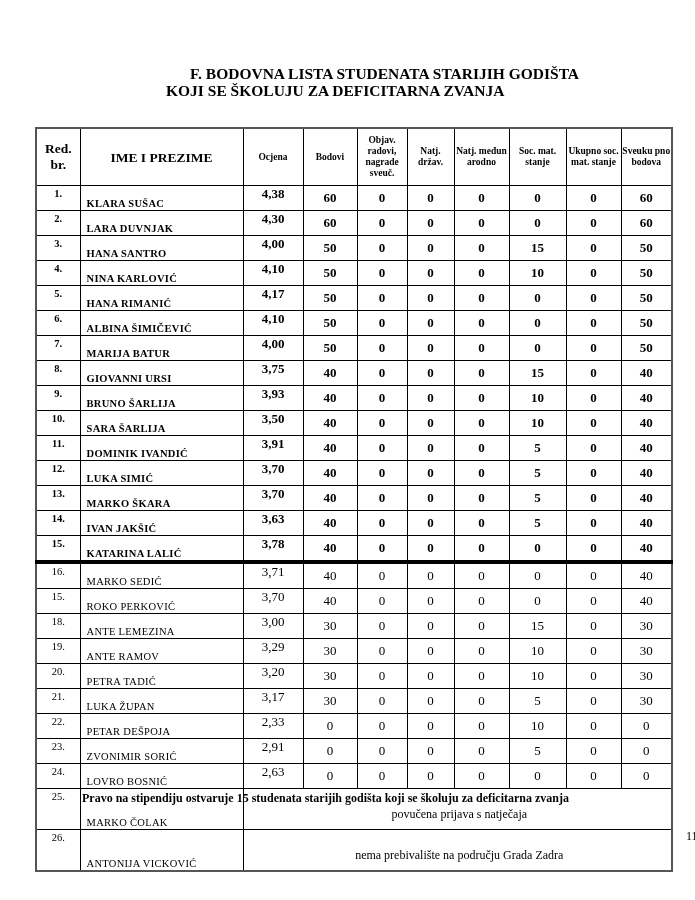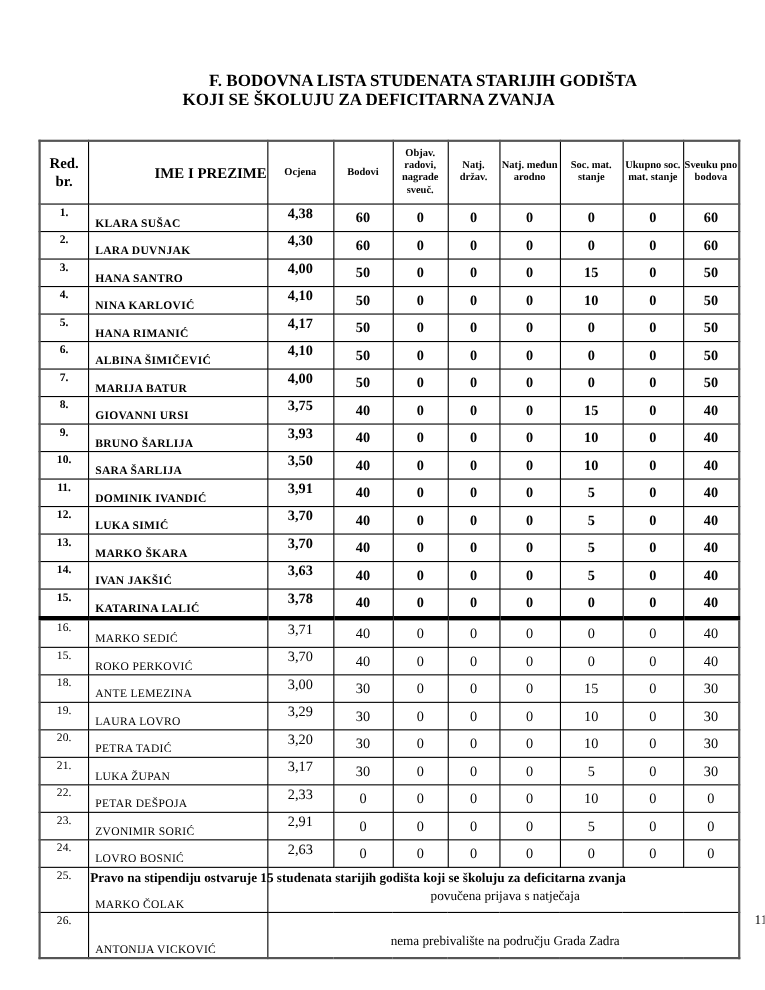--- a/index.html
+++ b/index.html
@@ -5,21 +5,21 @@
   html, body { margin:0; padding:0; background:#fff; }
   body { width:695px; height:900px; position:relative; font-family:"Liberation Serif", serif; color:#000; overflow:hidden; }
   .title { position:absolute; font-weight:bold; font-size:15.5px; white-space:nowrap; }
   .t1 { left:190px; top:65px; }
   .t2 { left:166px; top:82px; }
   table { position:absolute; left:35px; top:115px; border-collapse:collapse; table-layout:fixed; width:636px;margin-top:12px; }
   td, th { border:1px solid #000; padding:0; text-align:center; vertical-align:middle; font-size:11px; overflow:hidden; }
   table { border:2px solid #555; }
   th { font-weight:bold; font-size:9.5px; line-height:11px; height:56px; }
   th.big { font-size:13.5px; line-height:16px; }
-  th.nm { font-size:13.5px;text-align:right; }
+  th.nm { font-size:13.5px; }
   tr.r td { height:22px; }
   td.no { font-size:10.5px; vertical-align:top; padding-top:2px; }
   td.name { text-align:left; padding-left:6px; font-size:10.5px; vertical-align:bottom; padding-bottom:1px; letter-spacing:0.3px; }
   td.val { font-size:13px; }
   td.oc { font-size:13px; vertical-align:top; }
   tr.bold td { font-weight:bold; }
   tr.sep td { border-bottom:4px solid #000; }
   td.note { text-align:center; padding-left:4px; font-size:12px; vertical-align:top; padding-top:18px; }
   .footer { position:absolute; left:82px; top:791px; font-weight:bold; font-size:12px; white-space:nowrap; }
   .pagenum { position:absolute; left:686px; top:829px; font-size:12px; }
@@ -269,21 +269,21 @@
         <td class="val">30</td>
         <td class="val">0</td>
         <td class="val">0</td>
         <td class="val">0</td>
         <td class="val">15</td>
         <td class="val">0</td>
         <td class="val">30</td>
       </tr>
       <tr class="r">
         <td class="no">19.</td>
-        <td class="name">LAURA LOVRO</td>
+        <td class="name">ANTE RAMOV</td>
         <td class="oc">3,29</td>
         <td class="val">30</td>
         <td class="val">0</td>
         <td class="val">0</td>
         <td class="val">0</td>
         <td class="val">10</td>
         <td class="val">0</td>
         <td class="val">30</td>
       </tr>
       <tr class="r">

